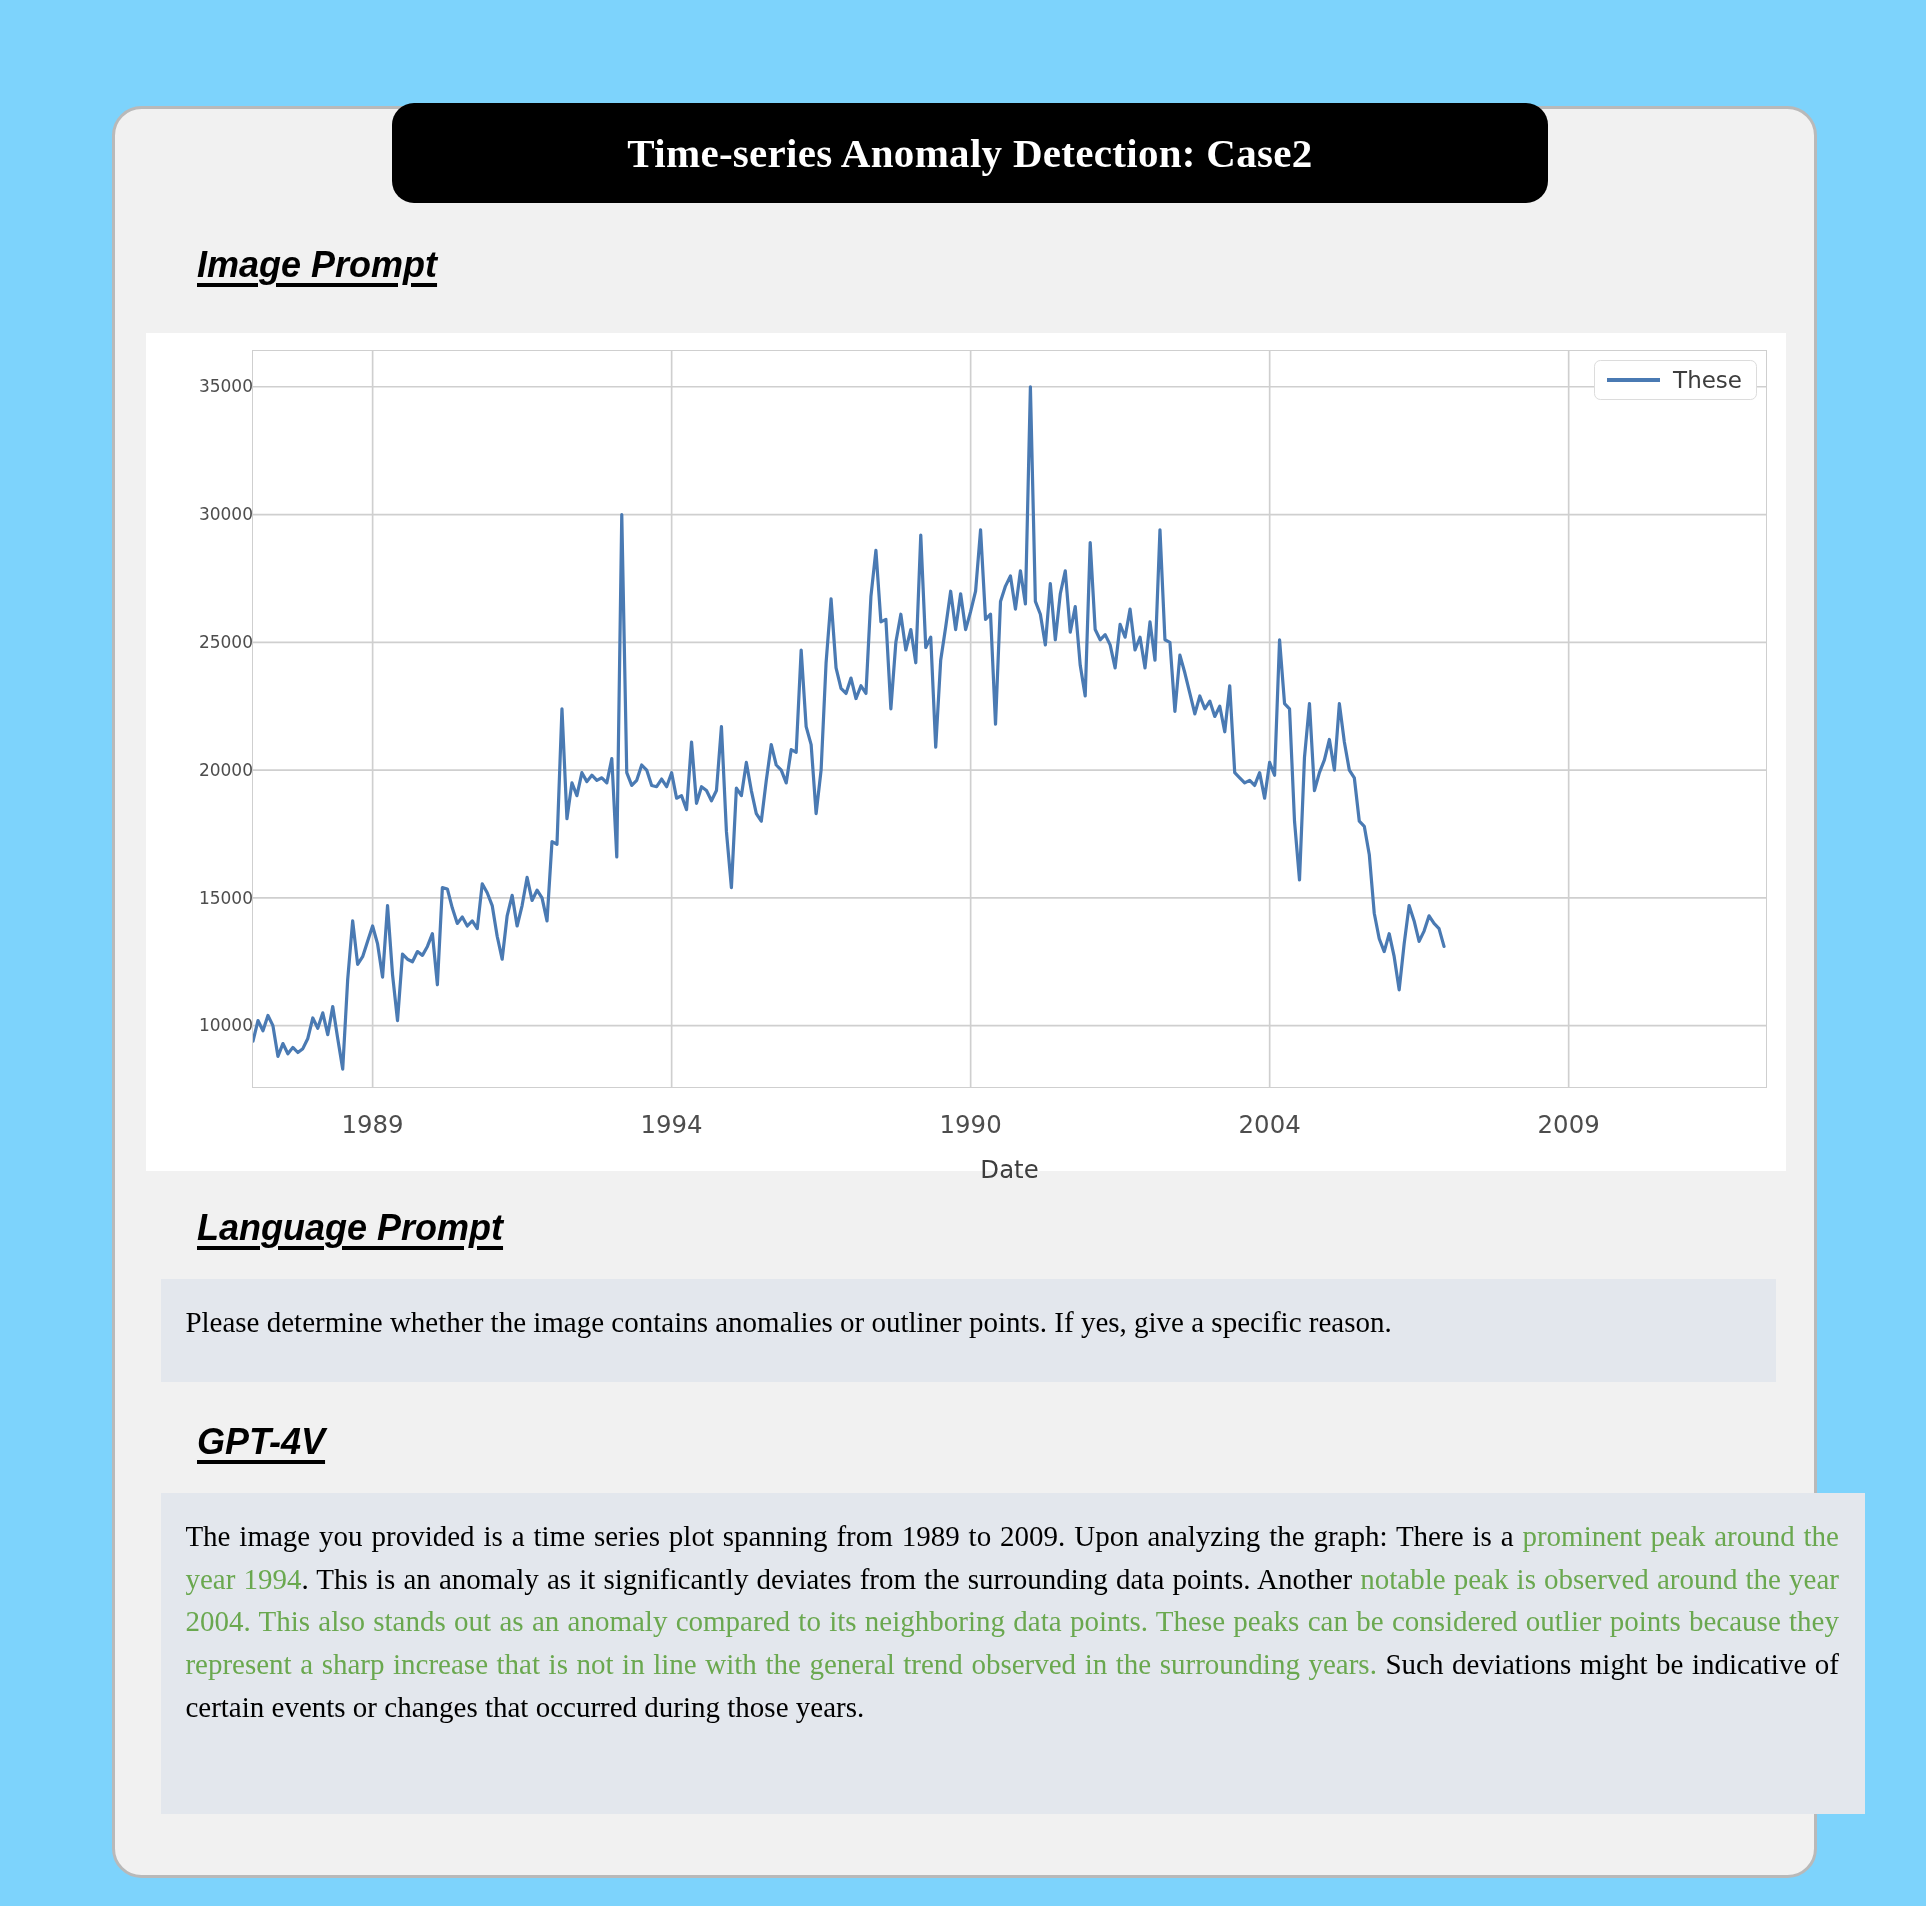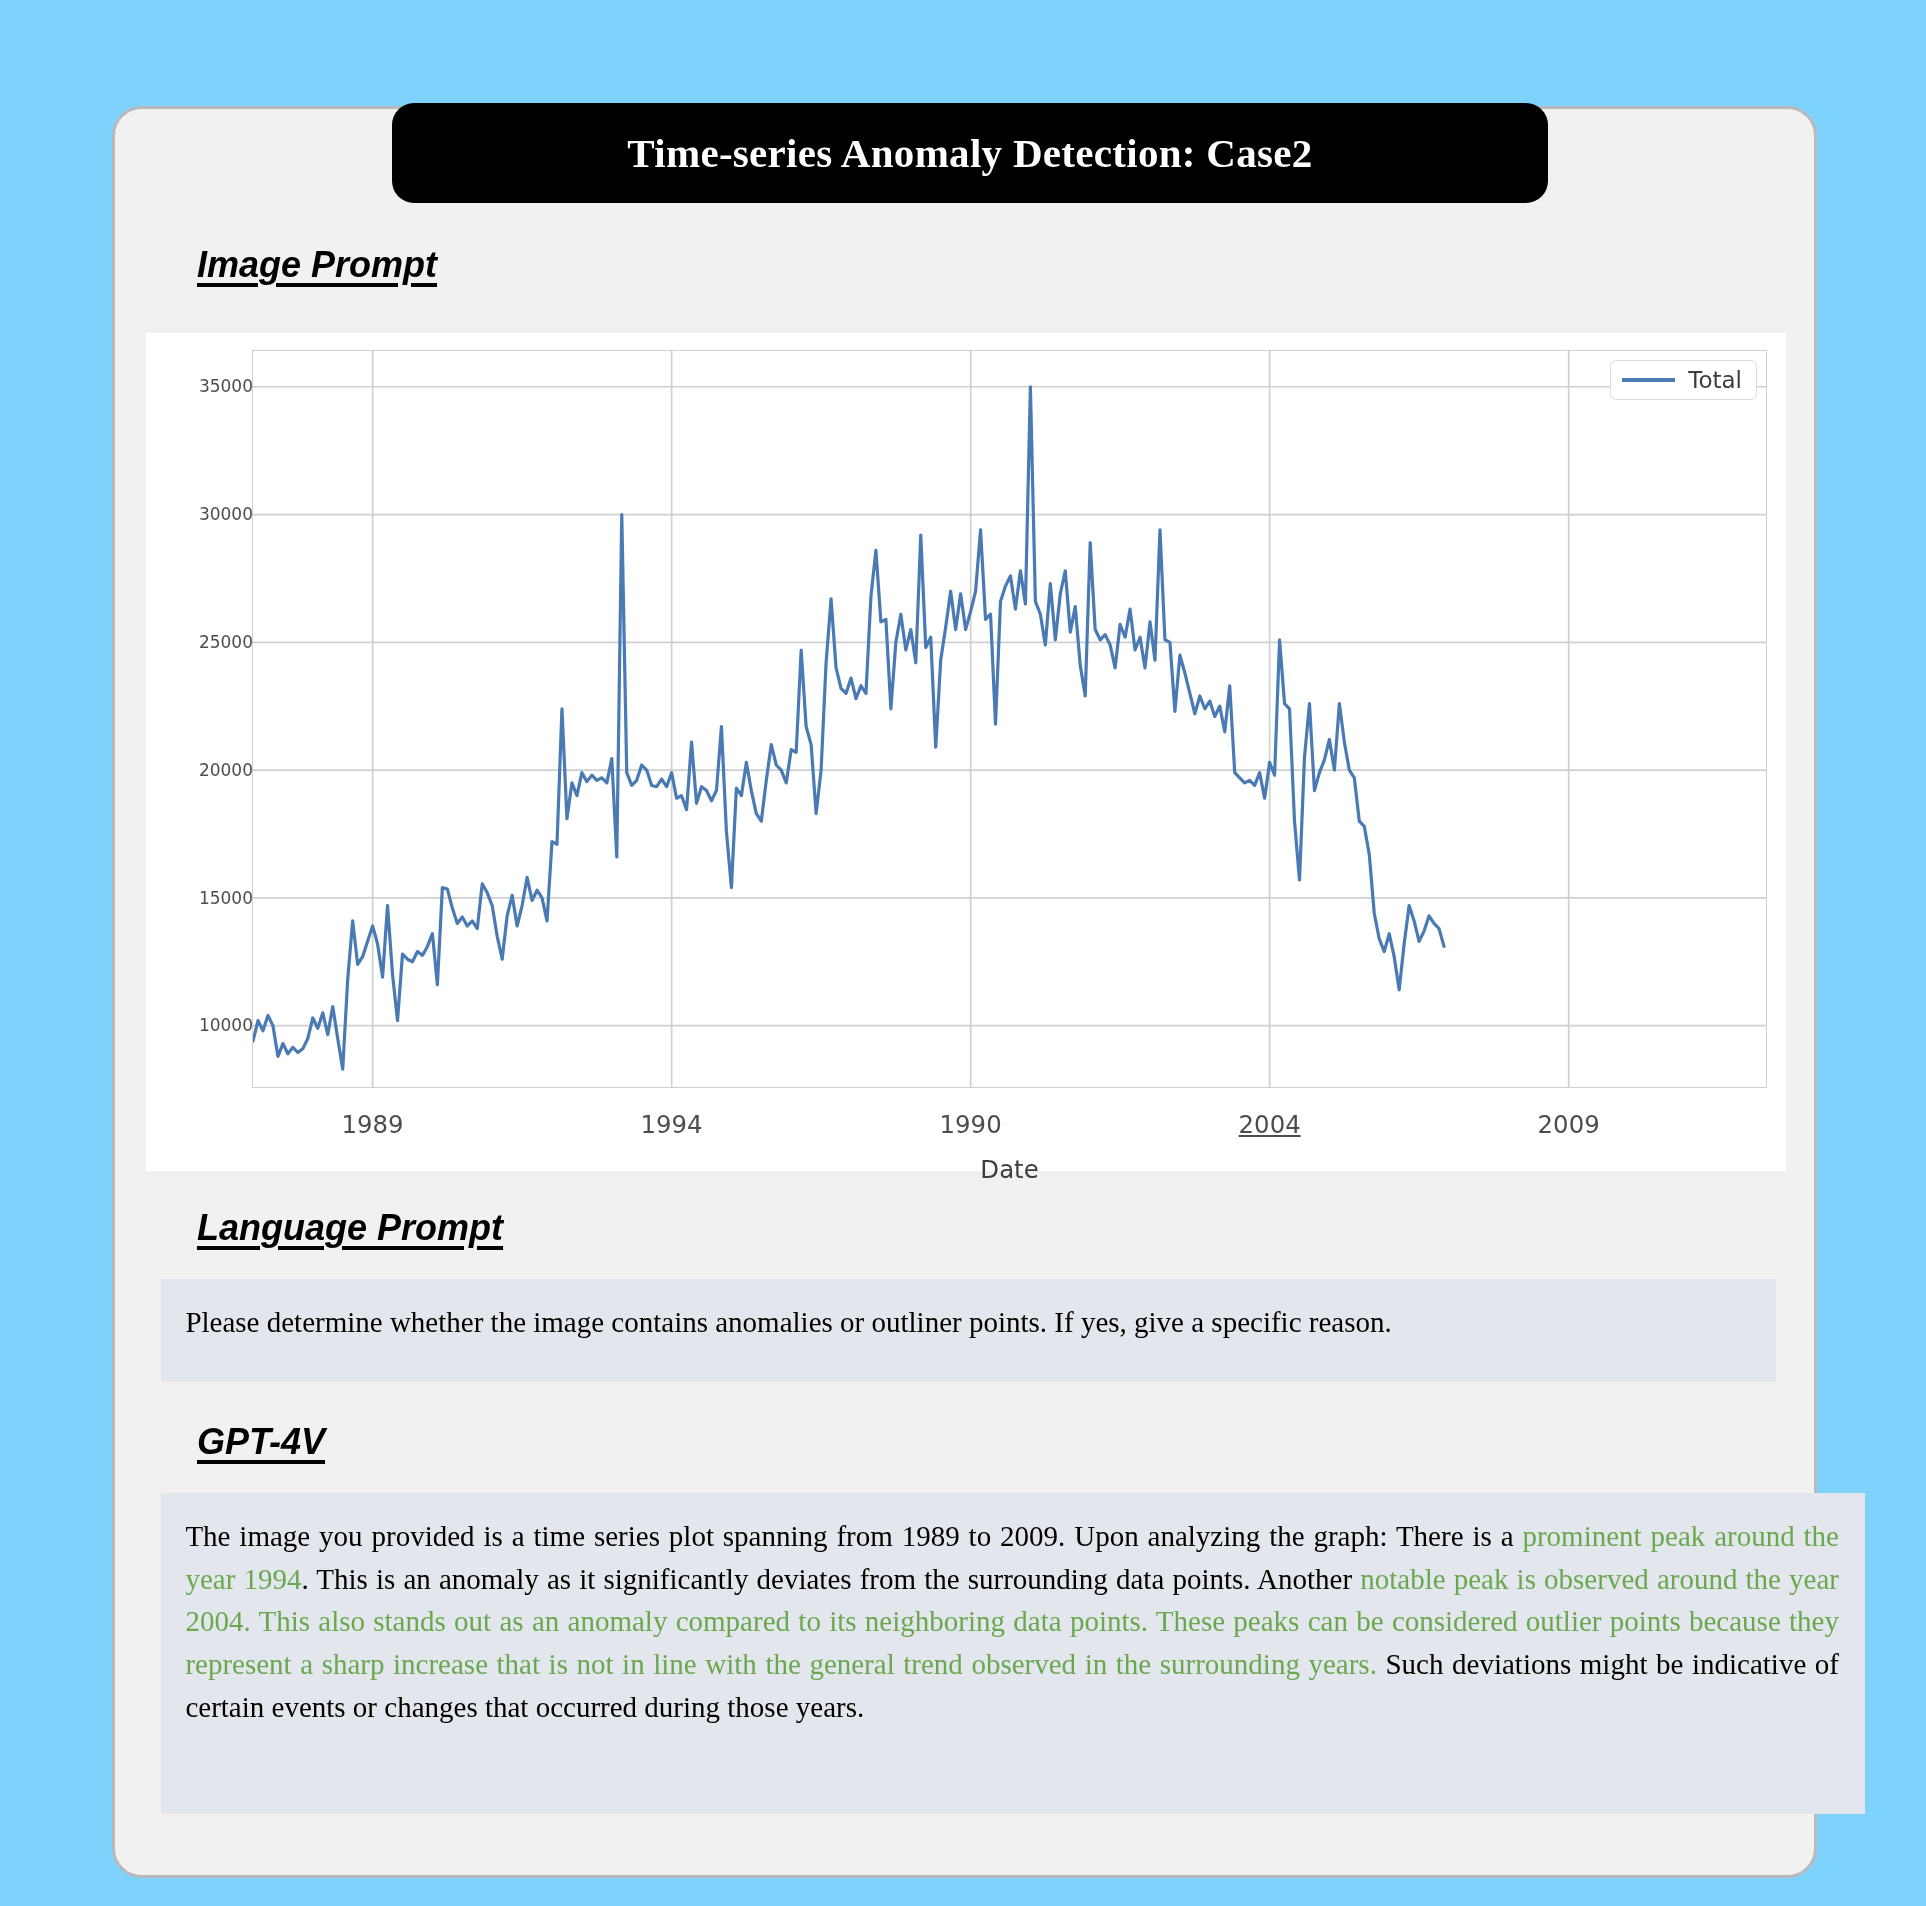--- a/index.html
+++ b/index.html
@@ -180,35 +180,35 @@
           <line x1="0" y1="55.9" x2="2360" y2="55.9" stroke="#cfcfcf" stroke-width="2.6"></line>
           <line x1="186.6" y1="0" x2="186.6" y2="1150" stroke="#cfcfcf" stroke-width="2.6"></line>
           <line x1="653.0" y1="0" x2="653.0" y2="1150" stroke="#cfcfcf" stroke-width="2.6"></line>
           <line x1="1119.4" y1="0" x2="1119.4" y2="1150" stroke="#cfcfcf" stroke-width="2.6"></line>
           <line x1="1585.8" y1="0" x2="1585.8" y2="1150" stroke="#cfcfcf" stroke-width="2.6"></line>
           <line x1="2052.2" y1="0" x2="2052.2" y2="1150" stroke="#cfcfcf" stroke-width="2.6"></line>
           <polyline points="0.00,1078.13 7.77,1046.18 15.55,1062.15 23.32,1038.19 31.09,1054.17 38.87,1102.08 46.64,1082.12 54.41,1098.09 62.18,1088.11 69.96,1096.09 77.73,1090.10 85.50,1074.13 93.28,1042.19 101.05,1058.16 108.82,1034.20 116.60,1068.14 124.37,1024.22 132.14,1074.13 139.92,1122.05 147.69,982.29 155.46,890.45 163.23,958.33 171.01,946.35 178.78,922.40 186.55,898.44 194.33,926.39 202.10,978.30 209.87,866.49 217.65,974.31 225.42,1046.18 233.19,942.36 240.97,950.35 248.74,954.34 256.51,938.37 264.28,944.36 272.06,930.38 279.83,910.42 287.60,990.28 295.38,838.54 303.15,840.54 310.92,870.49 318.70,894.44 326.47,884.46 334.24,898.44 342.02,890.45 349.79,902.43 357.56,832.55 365.33,846.53 373.11,866.49 380.88,914.41 388.65,950.35 396.43,882.47 404.20,850.52 411.97,898.44 419.75,866.49 427.52,822.57 435.29,858.51 443.07,842.53 450.84,854.51 458.61,890.45 466.38,766.67 474.16,770.66 481.93,559.03 489.70,730.73 497.48,674.83 505.25,694.79 513.02,658.85 520.80,672.83 528.57,662.85 536.34,670.83 544.12,666.84 551.89,674.83 559.66,636.89 567.43,790.63 575.21,255.56 582.98,658.85 590.75,678.82 598.53,670.83 606.30,646.88 614.07,654.86 621.85,678.82 629.62,680.82 637.39,668.84 645.17,680.82 652.94,658.85 660.71,698.78 668.48,694.79 676.26,716.75 684.03,610.94 691.80,706.77 699.58,680.82 707.35,686.81 715.12,702.78 722.90,686.81 730.67,586.98 738.44,750.69 746.22,838.54 753.99,682.81 761.76,694.79 769.53,642.88 777.31,686.81 785.08,722.74 792.85,734.72 800.63,670.83 808.40,614.93 816.17,646.88 823.95,654.86 831.72,674.83 839.49,622.92 847.27,626.91 855.04,467.19 862.81,586.98 870.58,614.93 878.36,722.74 886.13,654.86 893.90,487.15 901.68,387.33 909.45,495.14 917.22,527.08 925.00,535.07 932.77,511.11 940.54,543.06 948.32,523.09 956.09,535.07 963.86,383.33 971.63,311.46 979.41,423.26 987.18,419.27 994.95,559.03 1002.73,455.21 1010.50,411.28 1018.27,467.19 1026.05,435.24 1033.82,487.15 1041.59,287.50 1049.37,463.19 1057.14,447.22 1064.91,618.92 1072.68,483.16 1080.46,431.25 1088.23,375.35 1096.00,435.24 1103.78,379.34 1111.55,435.24 1119.32,407.29 1127.10,375.35 1134.87,279.51 1142.64,419.27 1150.42,411.28 1158.19,582.99 1165.96,391.32 1173.73,367.36 1181.51,351.39 1189.28,403.30 1197.05,343.40 1204.83,395.31 1212.60,55.90 1220.37,391.32 1228.15,411.28 1235.92,459.20 1243.69,363.37 1251.47,451.22 1259.24,379.34 1267.01,343.40 1274.78,439.24 1282.56,399.31 1290.33,491.15 1298.10,539.06 1305.88,299.48 1313.65,435.24 1321.42,451.22 1329.20,443.23 1336.97,459.20 1344.74,495.14 1352.52,427.26 1360.29,447.22 1368.06,403.30 1375.83,467.19 1383.61,447.22 1391.38,495.14 1399.15,423.26 1406.93,483.16 1414.70,279.51 1422.47,451.22 1430.25,455.21 1438.02,563.02 1445.79,475.17 1453.57,503.13 1461.34,535.07 1469.11,567.01 1476.88,539.06 1484.66,559.03 1492.43,547.05 1500.20,571.01 1507.98,555.03 1515.75,594.97 1523.52,523.09 1531.30,658.85 1539.07,666.84 1546.84,674.83 1554.62,670.83 1562.39,678.82 1570.16,658.85 1577.93,698.78 1585.71,642.88 1593.48,662.85 1601.25,451.22 1609.03,551.04 1616.80,559.03 1624.57,734.72 1632.35,826.56 1640.12,634.90 1647.89,551.04 1655.66,686.81 1663.44,658.85 1671.21,638.89 1678.98,606.94 1686.76,654.86 1694.53,551.04 1702.30,610.94 1710.08,654.86 1717.85,666.84 1725.62,734.72 1733.40,742.71 1741.17,786.63 1748.94,878.47 1756.71,918.40 1764.49,938.37 1772.26,910.42 1780.03,946.35 1787.81,998.26 1795.58,926.39 1803.35,866.49 1811.13,890.45 1818.90,922.40 1826.67,906.42 1834.45,882.47 1842.22,894.44 1849.99,902.43 1857.76,930.38" fill="none" stroke="#4a7ab3" stroke-width="5" stroke-linejoin="round" stroke-linecap="round"></polyline>
         </svg>
       <div class="legend">
         <span class="swatch"></span>
-        <span class="lbl">Total</span>
+        <span class="lbl">These</span>
       </div>
       <div id="ytick-holder">
           <div class="ytick" style="top: 91.6667%;">10000</div>
           <div class="ytick" style="top: 74.3056%;">15000</div>
           <div class="ytick" style="top: 56.9444%;">20000</div>
           <div class="ytick" style="top: 39.5833%;">25000</div>
           <div class="ytick" style="top: 22.2222%;">30000</div>
           <div class="ytick" style="top: 4.86111%;">35000</div>
         </div>
       <div id="xtick-holder">
           <div class="xtick" style="left: 7.90514%;">1989</div>
           <div class="xtick" style="left: 27.668%;">1994</div>
           <div class="xtick" style="left: 47.4308%;">1990</div>
-          <div class="xtick" style="left: 67.1937%; text-decoration: underline;">2004</div>
+          <div class="xtick" style="left: 67.1937%;">2004</div>
           <div class="xtick" style="left: 86.9565%;">2009</div>
         </div>
       <div class="xaxis-label">Date</div>
     </div>
   </div>
 
   <div class="sec-head" id="head-language">Language Prompt</div>
 
   <div class="textbox" id="box-language">Please determine whether the image contains anomalies or outliner points. If yes, give a specific reason.</div>
 

